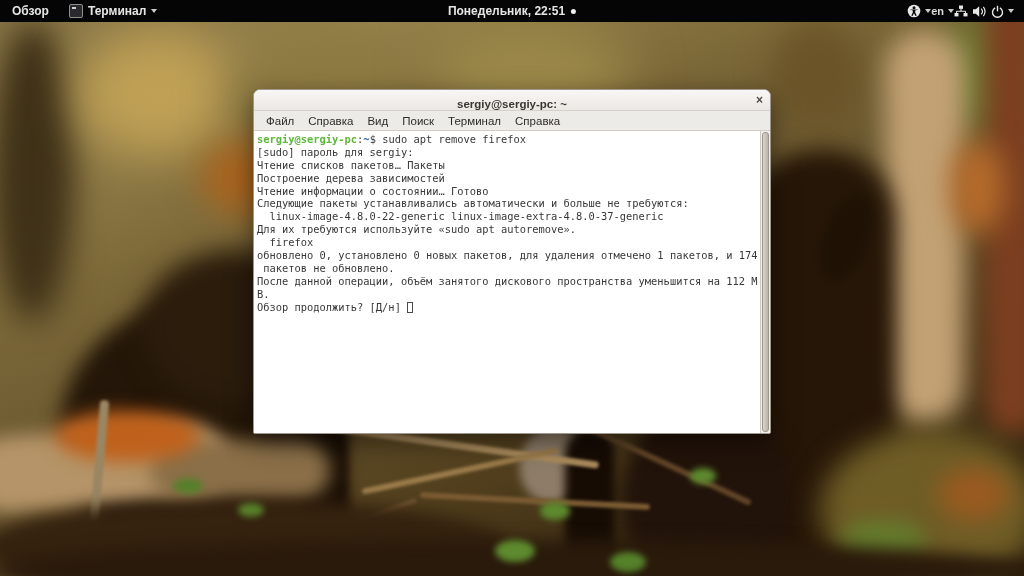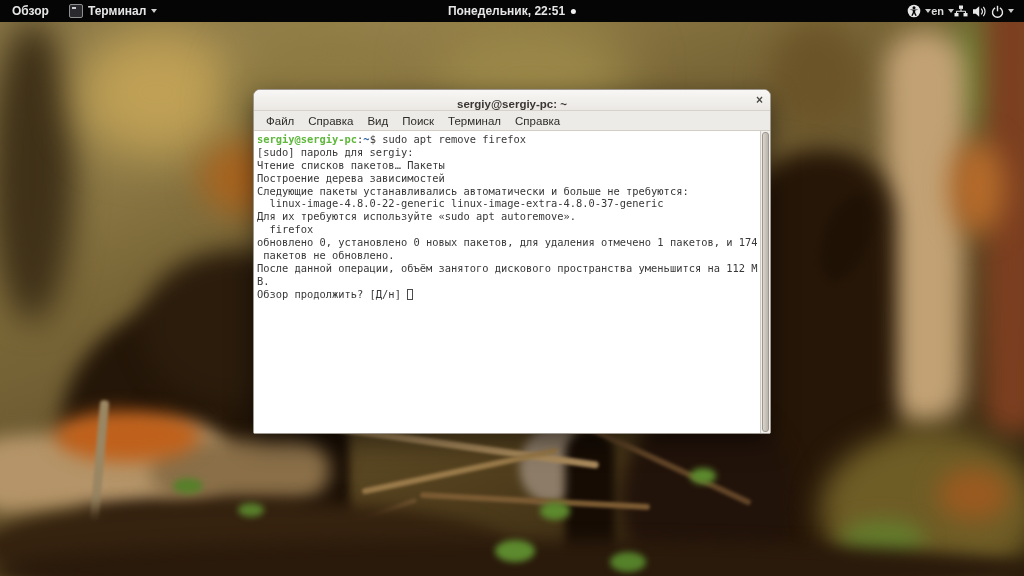--- a/index.html
+++ b/index.html
@@ -170,20 +170,21 @@
     <span class="menu-item">Терминал</span>
     <span class="menu-item">Справка</span>
   </div>
 
   <div class="term-body">
     <div class="term-screen">
       <div class="tl"><span class="green">sergiy@sergiy-pc</span><span>:</span><span class="blue">~</span><span>$ </span><span>sudo apt remove firefox</span></div>
       <div class="tl">[sudo] пароль для sergiy:</div>
       <div class="tl">Чтение списков пакетов… Пакеты</div>
       <div class="tl">Построение дерева зависимостей</div>
+      <div class="tl">Чтение информации о состоянии… Готово</div>
       <div class="tl">Следующие пакеты устанавливались автоматически и больше не требуются:</div>
       <div class="tl">  linux-image-4.8.0-22-generic linux-image-extra-4.8.0-37-generic</div>
       <div class="tl">Для их требуются используйте «sudo apt autoremove».</div>
       <div class="tl">  firefox</div>
       <div class="tl">обновлено 0, установлено 0 новых пакетов, для удаления отмечено 1 пакетов, и 174</div>
       <div class="tl"> пакетов не обновлено.</div>
       <div class="tl">После данной операции, объём занятого дискового пространства уменьшится на 112 M</div>
       <div class="tl">B.</div>
       <div class="tl"><span>Обзор продолжить? [Д/н] </span><span class="cursor"></span></div>
     </div>

